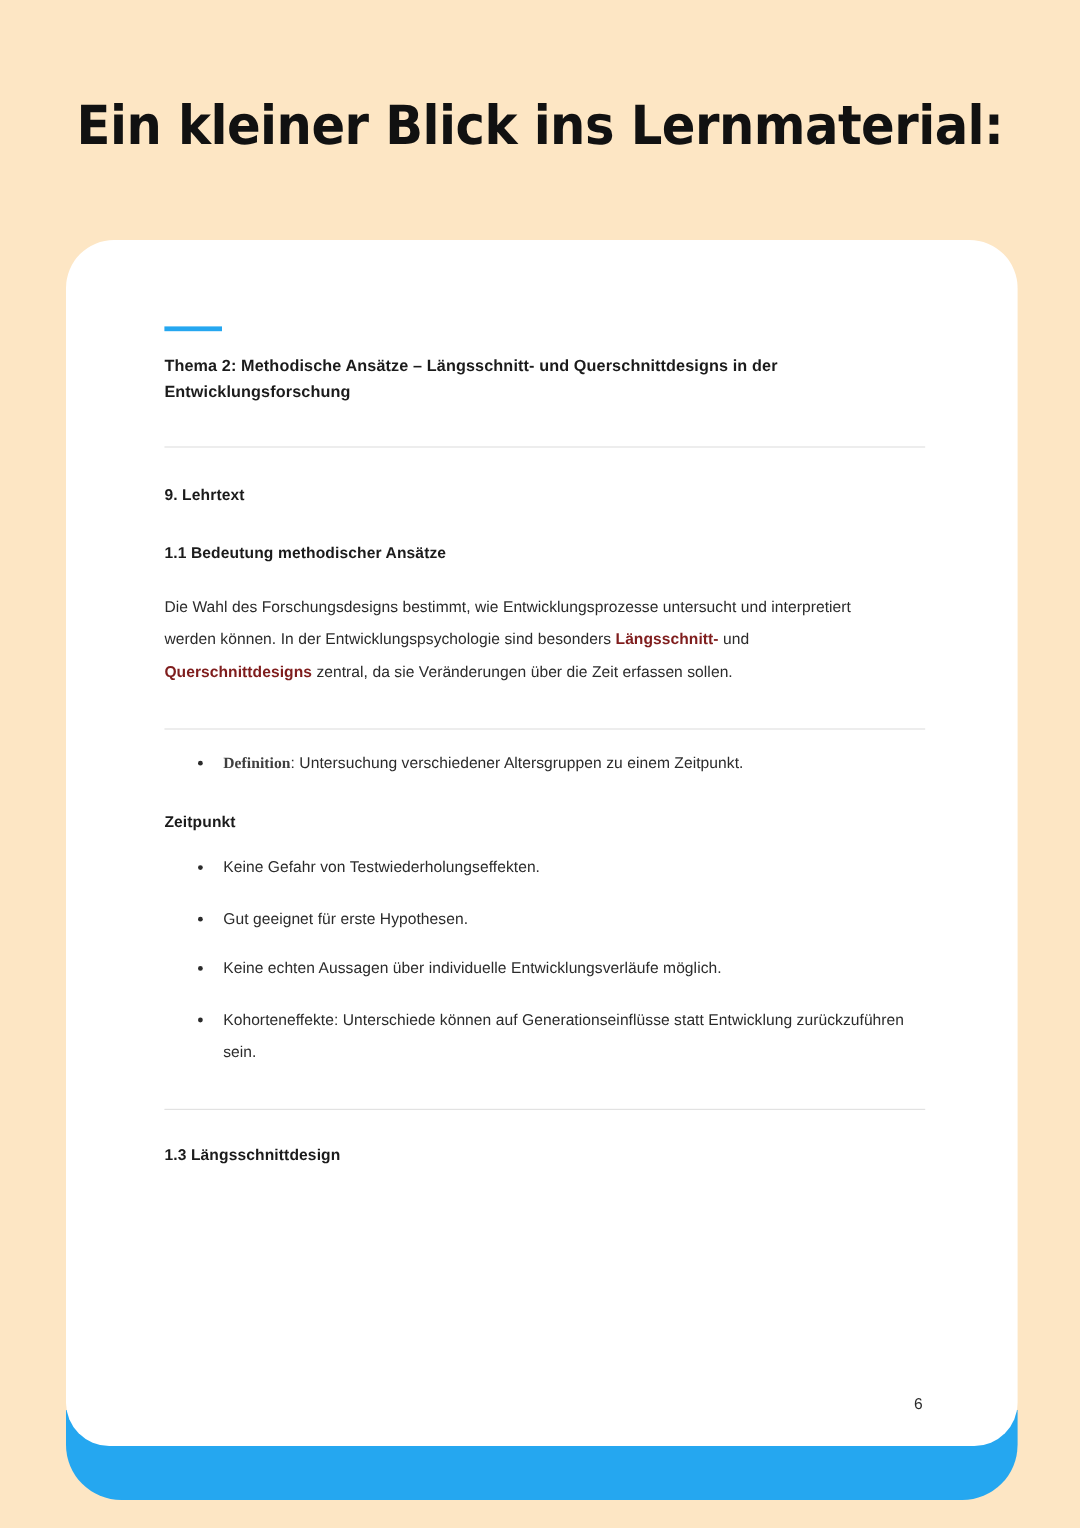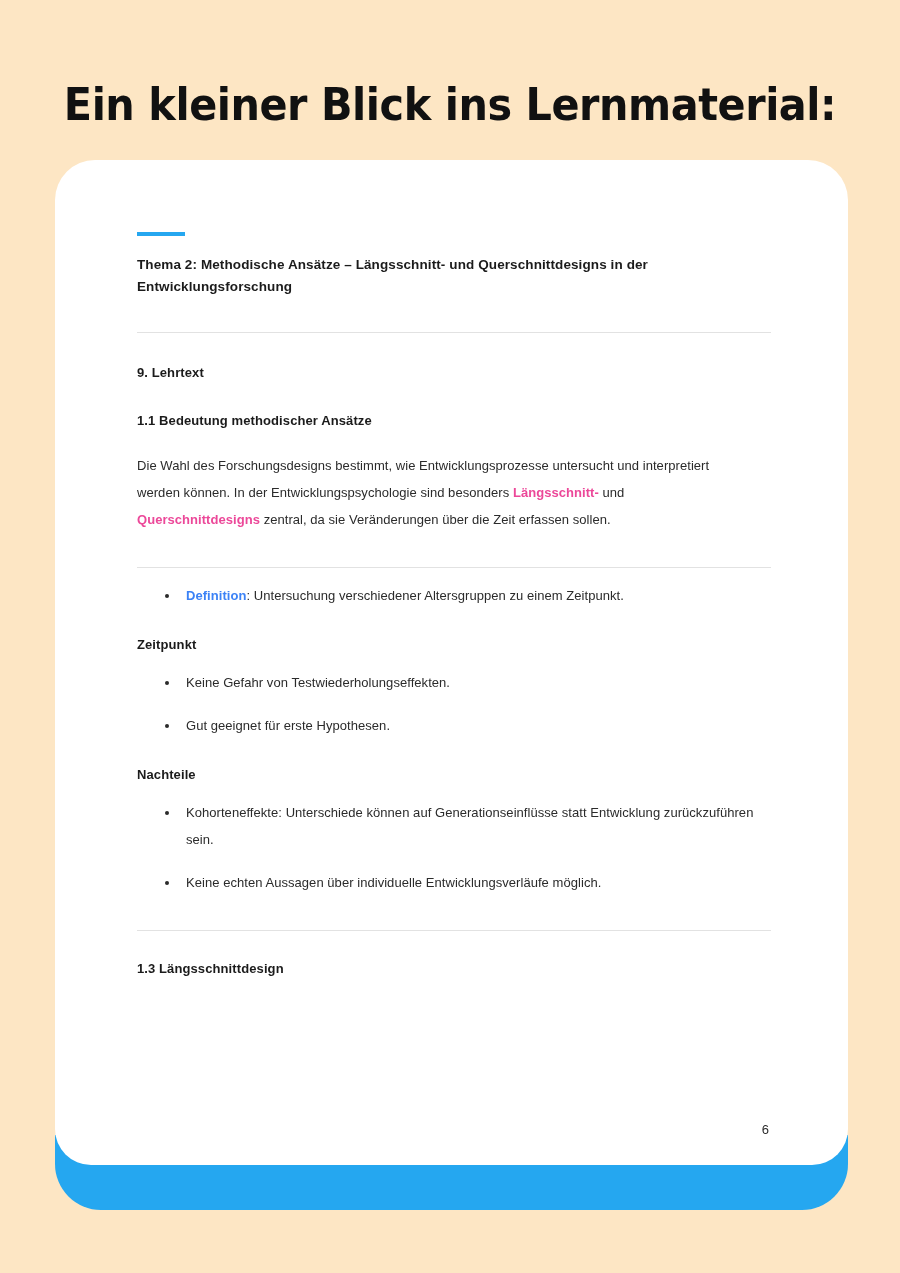--- a/index.html
+++ b/index.html
@@ -43,20 +43,21 @@
     width: 793px;
   }
 
   .doc-card {
     position: relative;
     background: #ffffff;
     border-radius: 40px 40px 36px 36px;
     min-height: 1005px;
     padding: 72px 0 0 0;
     z-index: 2;
+    margin-top: 40px;
   }
 
   .doc-footer-bar {
     position: relative;
     margin-top: -30px;
     height: 75px;
     background: #25a7f0;
     border-radius: 0 0 46px 46px;
     z-index: 1;
   }
@@ -118,21 +119,21 @@
   }
 
   p.body-text {
     font-size: 13px;
     line-height: 27px;
     color: #2b2b2b;
     margin: 21px 0 0 0;
     max-width: 610px;
     letter-spacing: 0.05px;
   }
-  p.body-text b { font-weight: 700; color: #ec4899; }
+  p.body-text b { font-weight: 700; color: #7f1d1d; }
 
   ul.bullets {
     list-style: none;
     margin: 14px 0 0 0;
     padding: 0;
   }
   ul.bullets li {
     position: relative;
     font-size: 13px;
     line-height: 27px;
@@ -146,21 +147,21 @@
   ul.bullets li::before {
     content: "";
     position: absolute;
     left: 28px;
     top: 12px;
     width: 4px;
     height: 4px;
     border-radius: 50%;
     background: #2b2b2b;
   }
-  ul.bullets li b { font-weight: 700; color: #3b82f6; }
+  ul.bullets li b { font-weight: 700; color: #404040; font-family: Liberation Serif, serif; }
 
   .page-number {
     position: absolute;
     right: 79px;
     bottom: 28px;
     font-size: 13px;
     color: #2b2b2b;
   }
 </style>
 </head>
@@ -192,25 +193,24 @@
         <li><b>Definition</b><span>: Untersuchung verschiedener Altersgruppen zu einem Zeitpunkt.</span></li>
       </ul>
 
       <h4 class="list-title">Zeitpunkt</h4>
 
       <ul class="bullets">
         <li>Keine Gefahr von Testwiederholungseffekten.</li>
         <li>Gut geeignet für erste Hypothesen.</li>
       </ul>
 
-      <h4 class="list-title">Nachteile</h4>
 
       <ul class="bullets">
+        <li>Keine echten Aussagen über individuelle Entwicklungsverläufe möglich.</li>
         <li>Kohorteneffekte: Unterschiede können auf Generationseinflüsse statt Entwicklung zurückzuführen sein.</li>
-        <li>Keine echten Aussagen über individuelle Entwicklungsverläufe möglich.</li>
       </ul>
 
       <hr class="divider">
 
       <h3 class="sub-title">1.3 Längsschnittdesign</h3>
 
 
     </div>
 
     <div class="page-number">6</div>

